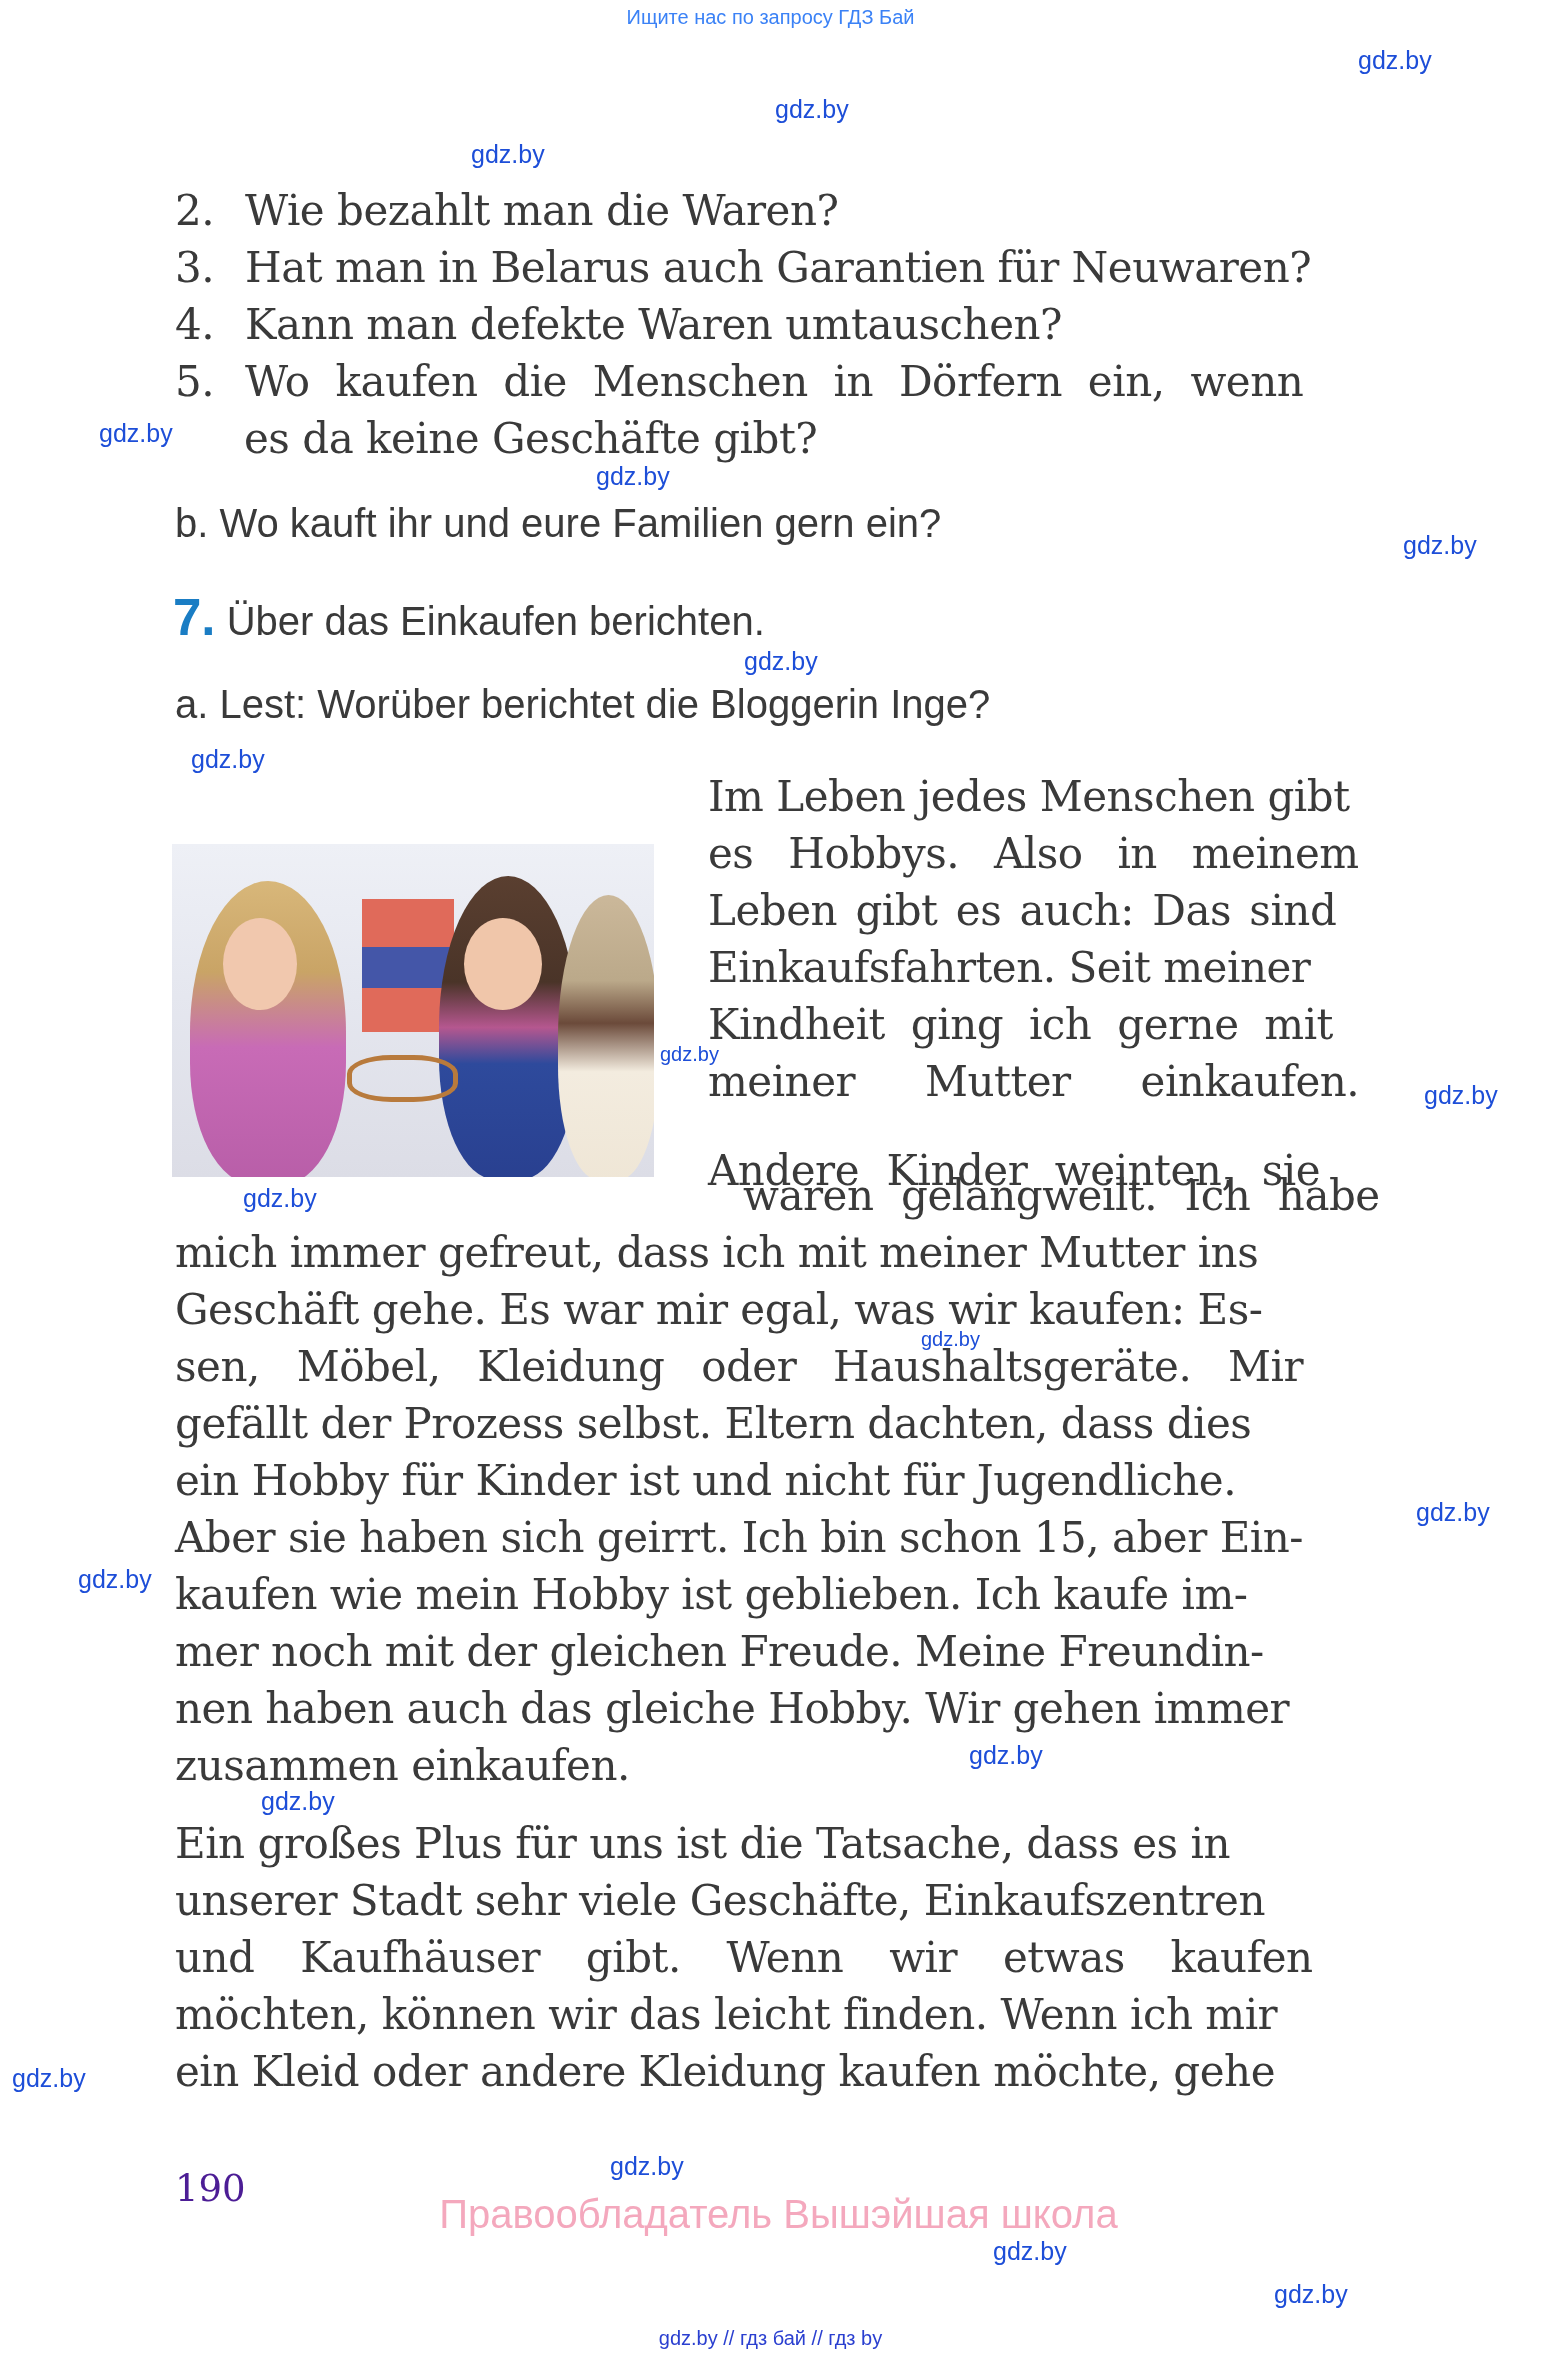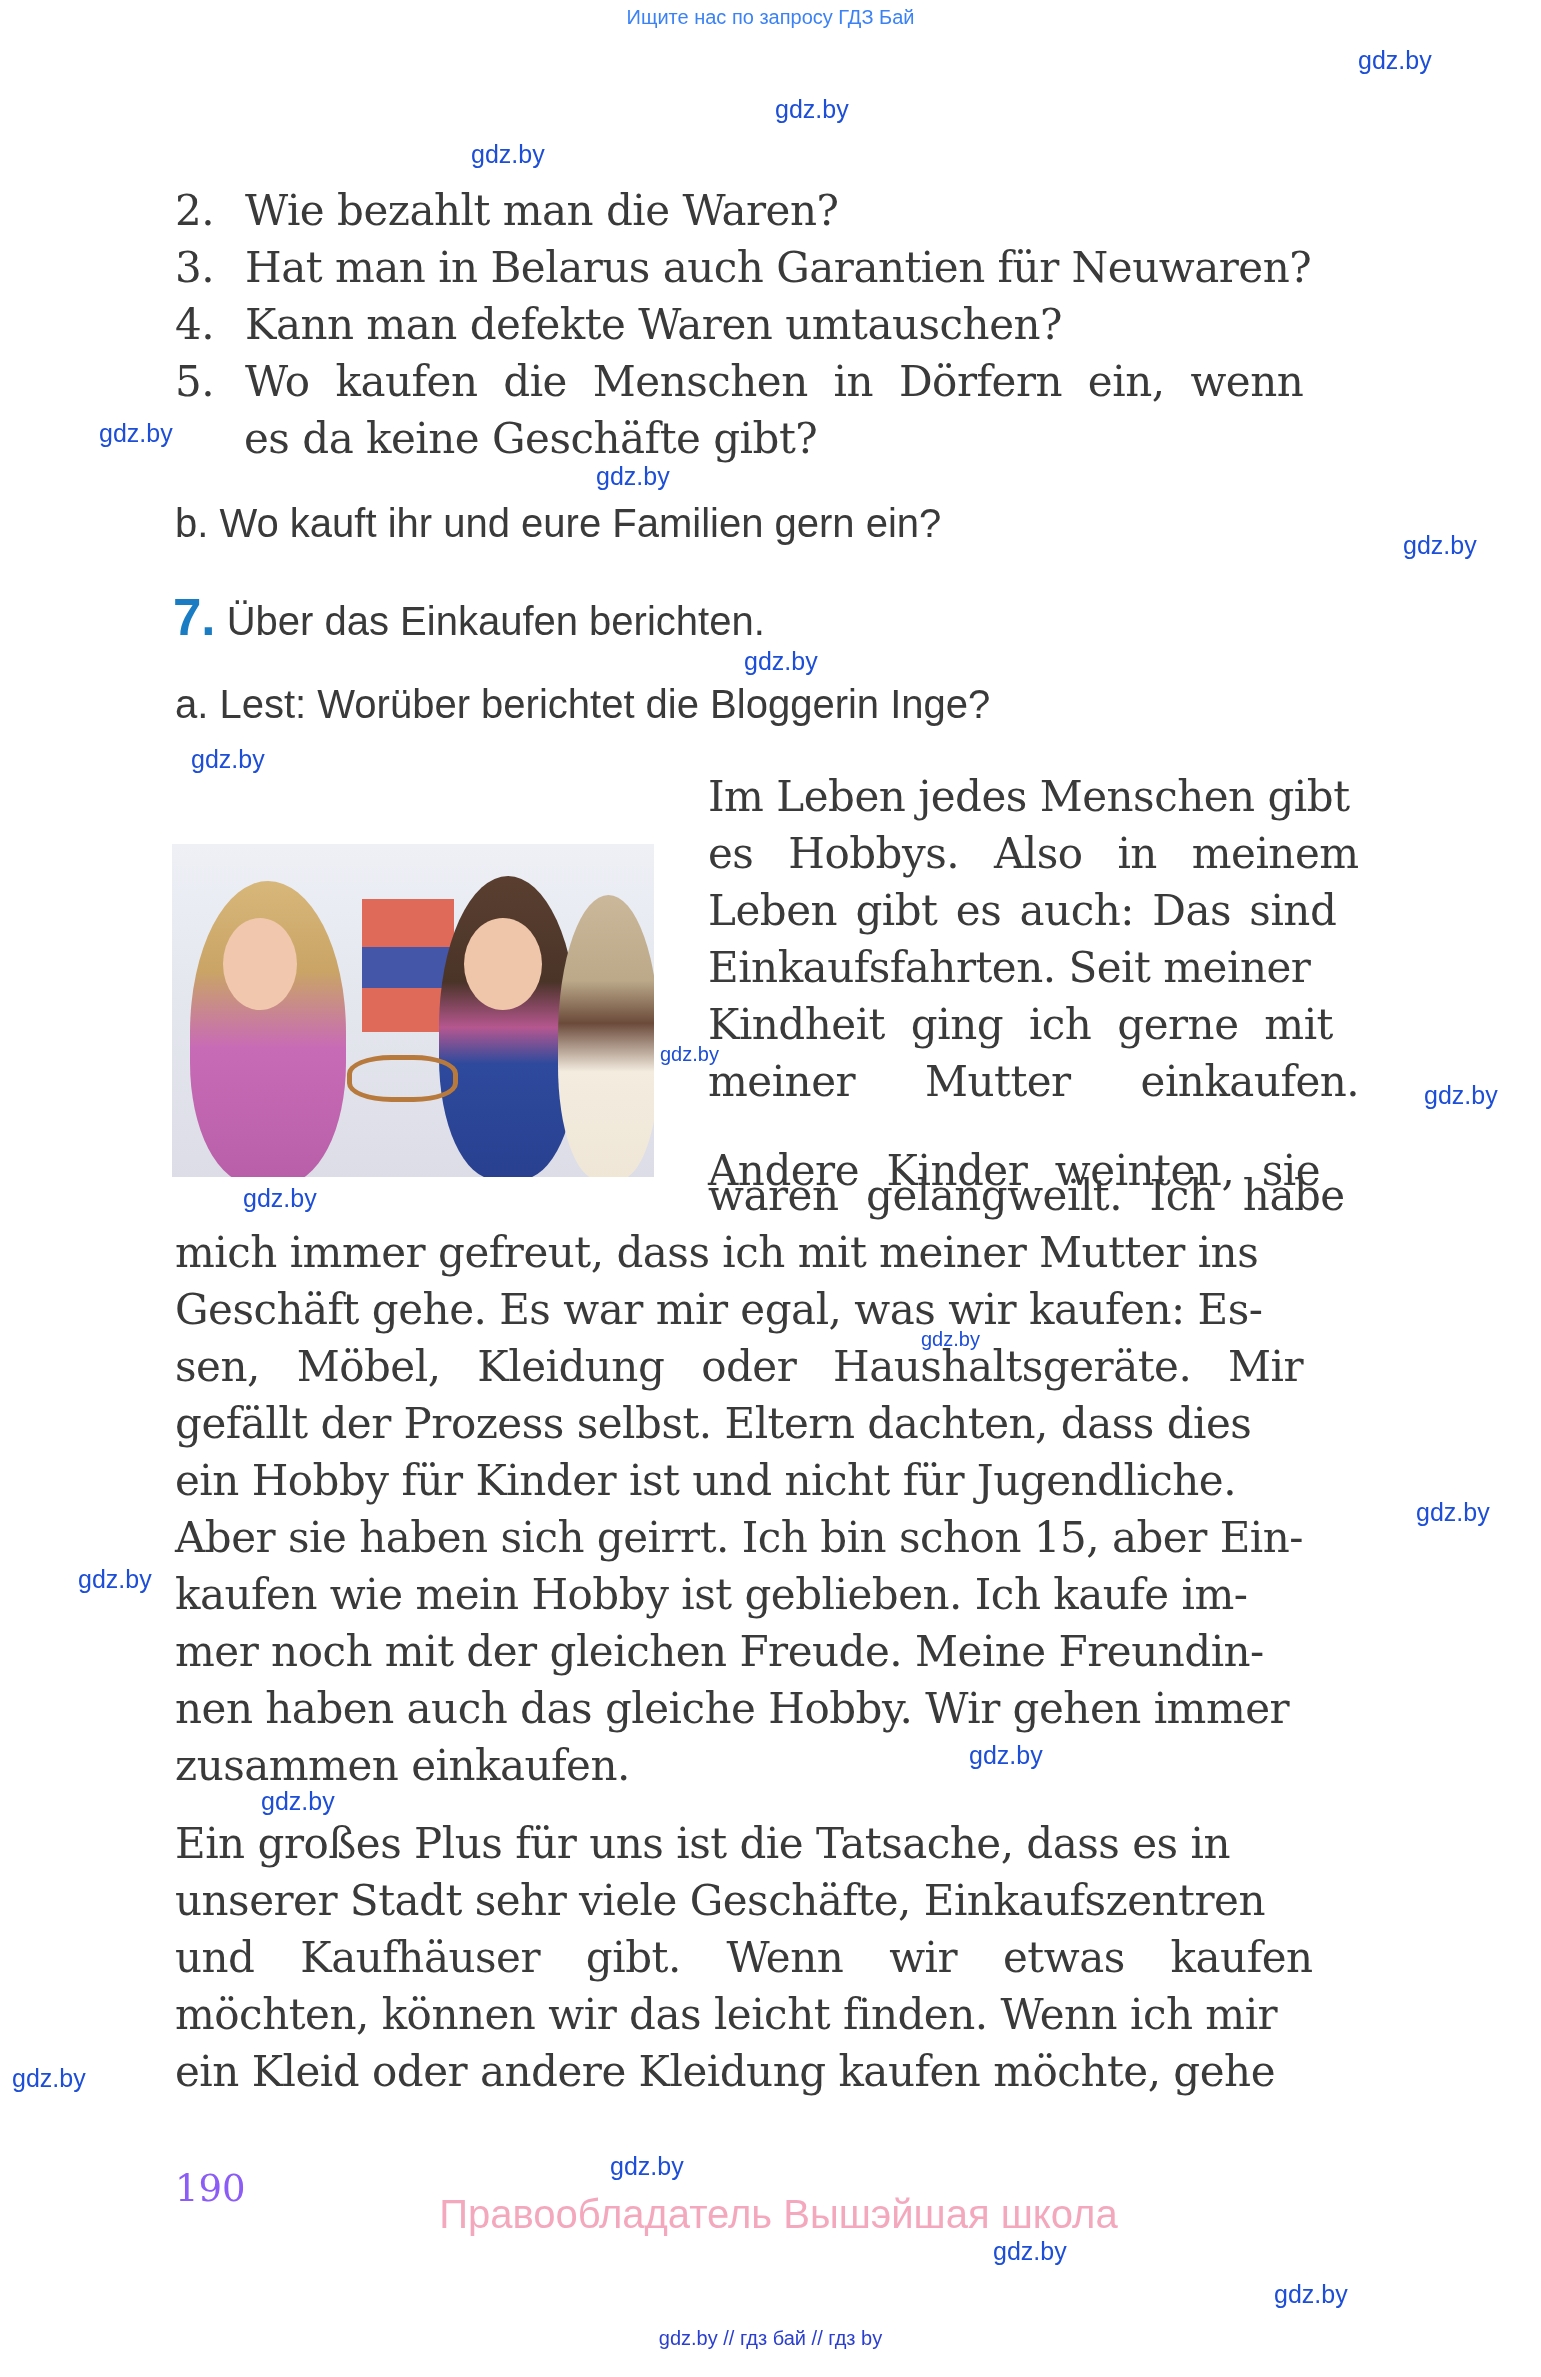--- a/index.html
+++ b/index.html
@@ -15,21 +15,21 @@
   .sans-h { font-family:"Liberation Sans", sans-serif; font-size:40px; color:#3a3a3a; white-space:nowrap; position:absolute; }
   .task-num { color:#1a7dc4; font-weight:bold; font-size:51px; }
   .body-line { position:absolute; left:175px; width:1213px; height:57px; display:flex; justify-content:space-between; white-space:nowrap; }
   .body-line.right { left:708px; width:680px; }
   .body-line.last { justify-content:flex-start; }
   .photo { position:absolute; left:172px; top:844px; width:482px; height:333px; overflow:hidden;
     background:linear-gradient(180deg,#eef0f6 0%,#e6e8f0 40%,#dcdde6 100%); }
   .sale-sign { position:absolute; left:190px; top:55px; width:92px; height:133px; background:#e06a5a; }
   .sale-sign .blue { position:absolute; left:0; top:48px; width:92px; height:41px; background:#4456a8; }
   .girl { position:absolute; border-radius:50% 50% 40% 40%; }
-  .page-num { position:absolute; left:175px; top:2167px; font-family:"DejaVu Serif", serif; font-size:37px; color:#8b5cf6; }
+  .page-num { position:absolute; left:175px; top:2167px; font-family:"DejaVu Serif", serif; font-size:37px; color:#4c1d95; }
   .copyright { position:absolute; left:8px; width:1541px; top:2192px; text-align:center; font-family:"Liberation Sans", sans-serif; font-size:40px; color:#f4a8bd; }
   .footer-links { position:absolute; left:0; width:1541px; top:2327px; text-align:center; font-family:"Liberation Sans", sans-serif; font-size:20px; color:#2a3fd0; }
 </style>
 </head>
 <body>
 
 <div class="top-banner">Ищите нас по запросу ГДЗ Бай</div>
 
 <div class="wm" style="left:1358px;top:48px;">gdz.by</div>
 <div class="wm" style="left:775px;top:97px;">gdz.by</div>
@@ -100,21 +100,21 @@
   </div>
 <div class="body-line right serif" style="top:996px;">
     <span style="word-spacing:13px;">Kindheit ging ich gerne mit</span>
   </div>
 <div class="body-line right serif" style="top:1053px;">
     <span style="word-spacing:57px;">meiner Mutter einkaufen.</span>
   </div>
 <div class="body-line right serif" style="top:1110px;">
     <span style="word-spacing:14.7px;margin-top:32px;">Andere Kinder weinten, sie</span>
   </div>
-<div class="body-line right serif" style="top:1167px;">
+<div class="body-line right serif" style="top:1167px;margin-left:35px;">
     <span style="word-spacing:14.7px;">waren gelangweilt. Ich habe</span>
   </div>
 
 <div class="body-line serif" style="top:1224px;">
     <span>mich immer gefreut, dass ich mit meiner Mutter ins</span>
   </div>
 <div class="body-line serif" style="top:1281px;">
     <span>Geschäft gehe. Es war mir egal, was wir kaufen: Es-</span>
   </div>
 <div class="body-line serif" style="top:1338px;">

